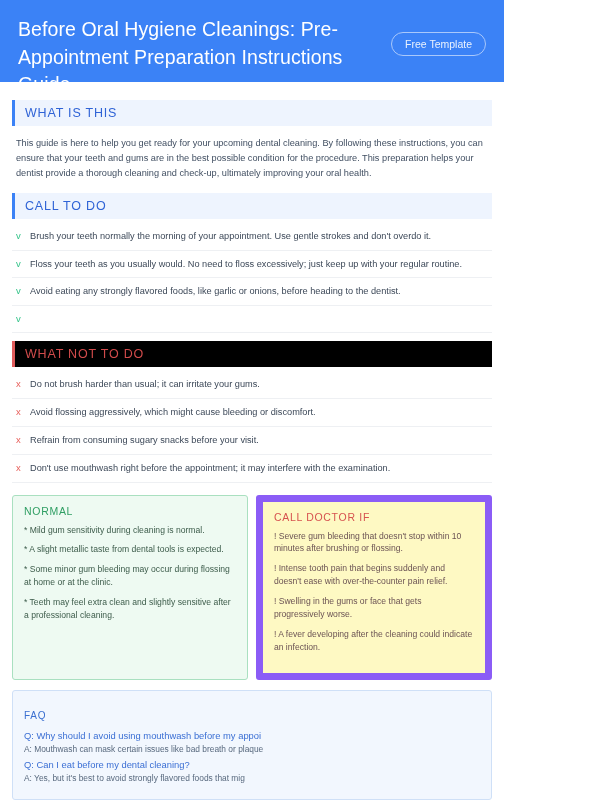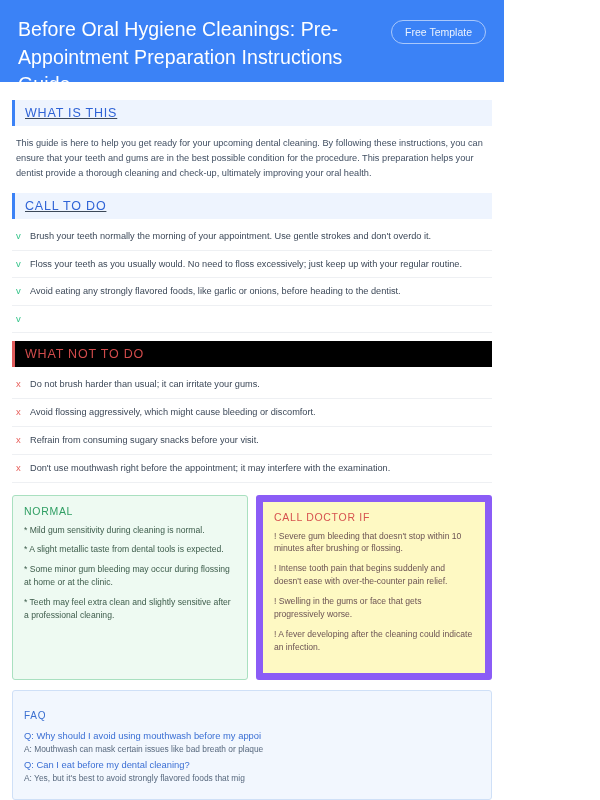--- a/index.html
+++ b/index.html
@@ -36,21 +36,21 @@
     color: #ffffff;
     font-size: 19.5px;
     line-height: 1.42;
     font-weight: 400;
     letter-spacing: 0.1px;
     max-width: 430px;
     margin: 0;
   }
   .badge {
     flex: 0 0 auto;
-    margin-top: 4px;
+    margin-top: 16px;
     border: 1px solid #a9c8fb;
     border-radius: 20px;
     color: #eaf2fe;
     font-size: 10.5px;
     padding: 5px 13px;
     white-space: nowrap;
     background: transparent;
   }
 
   
@@ -70,21 +70,21 @@
   .sec-head .bar {
     width: 3px;
     align-self: stretch;
     flex: 0 0 3px;
   }
   .sec-head .htxt {
     font-size: 12.5px;
     letter-spacing: 0.8px;
     padding-left: 10px;
   }
-  .sec-head.blue { background: #eef4fe; text-decoration: underline; }
+  .sec-head.blue { background: #eef4fe; }
   .sec-head.blue .bar { background: #3b82f6; }
   .sec-head.blue .htxt { color: #2f63d6; }
   .sec-head.red { background: #000000; }
   .sec-head.red .bar { background: #e05c5c; }
   .sec-head.red .htxt { color: #d14b4b; }
 
   .intro {
     font-size: 9.2px;
     line-height: 1.62;
     color: #414f62;

